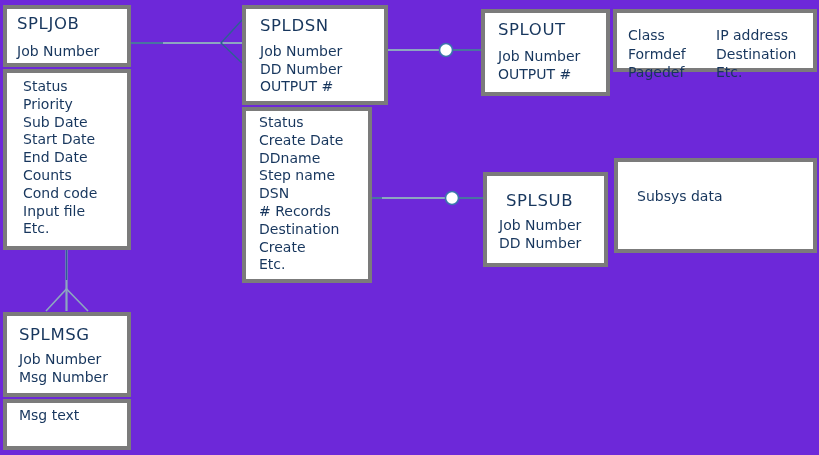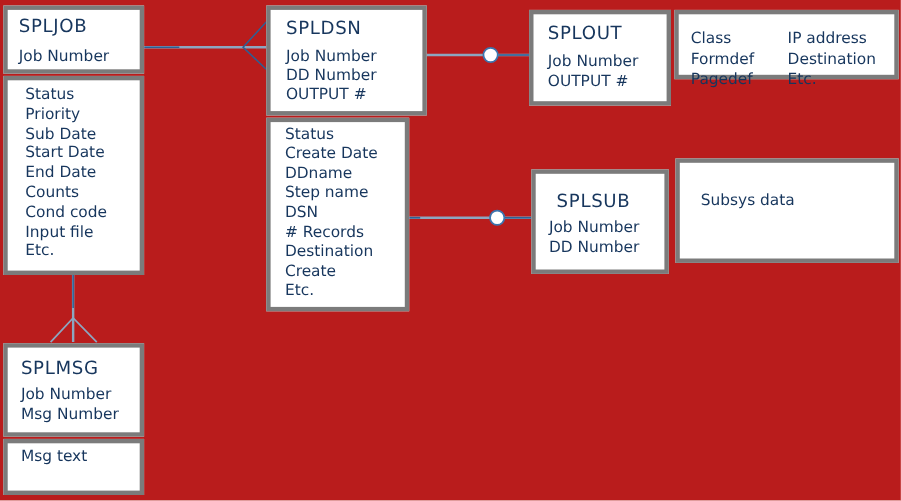--- a/index.html
+++ b/index.html
@@ -1,18 +1,18 @@
 <!DOCTYPE html>
 <html style="--box-border: #7b7b7b; --text: #17365d; --connector-light: #8ca6c0; --connector-dark: #2e5f94; --circle-outline: #3c74ae;"><head>
 <meta charset="utf-8">
 <style>
   * { margin:0; padding:0; box-sizing:border-box; }
   html,body { background:#fff; }
   .canvas {
-    position:relative; width:819px; height:455px; background:#b91c1c;
+    position:relative; width:819px; height:455px; background:#6d28d9;
     font-family:"DejaVu Sans","Liberation Sans",sans-serif;
     overflow:hidden;
   }
   .overlay { position:absolute; left:0; top:0; width:819px; height:455px; }
   .c-light { stroke:var(--connector-light); stroke-width:2.2; fill:none; }
   .c-dark  { stroke:var(--connector-dark);  stroke-width:1.4; fill:none; }
   .c-circle{ stroke:var(--circle-outline);  stroke-width:1.6; fill:#ffffff; }
   .box {
     position:absolute; background:#fff;
     border:4px solid var(--box-border);
@@ -117,28 +117,28 @@
         <div class="line">Pagedef</div>
       </div>
       <div class="col2">
         <div class="line">IP address</div>
         <div class="line">Destination</div>
         <div class="line">Etc.</div>
       </div>
     </div>
   </div>
 
-  <div class="box" style="left:483px;top:154px;width:125px;height:95px;padding:15px 0 0 12px">
+  <div class="box" style="left:483px;top:172px;width:125px;height:95px;padding:15px 0 0 12px">
     <div class="title" style="margin-left:7px">SPLSUB</div>
     <div class="keys" style="margin-top:7px">
       <div class="line">Job Number</div>
       <div class="line">DD Number</div>
     </div>
   </div>
-  <div class="box" style="left:614px;top:144px;width:203px;height:95px;padding:26px 0 0 19px">
+  <div class="box" style="left:614px;top:158px;width:203px;height:95px;padding:26px 0 0 19px">
     <div class="line">Subsys data</div>
   </div>
 
   <div class="box" style="left:3px;top:312px;width:128px;height:85px;padding:9px 0 16px 12px">
     <div class="title">SPLMSG</div>
     <div class="keys" style="margin-top:7px">
       <div class="line">Job Number</div>
       <div class="line">Msg Number</div>
     </div>
   </div>

